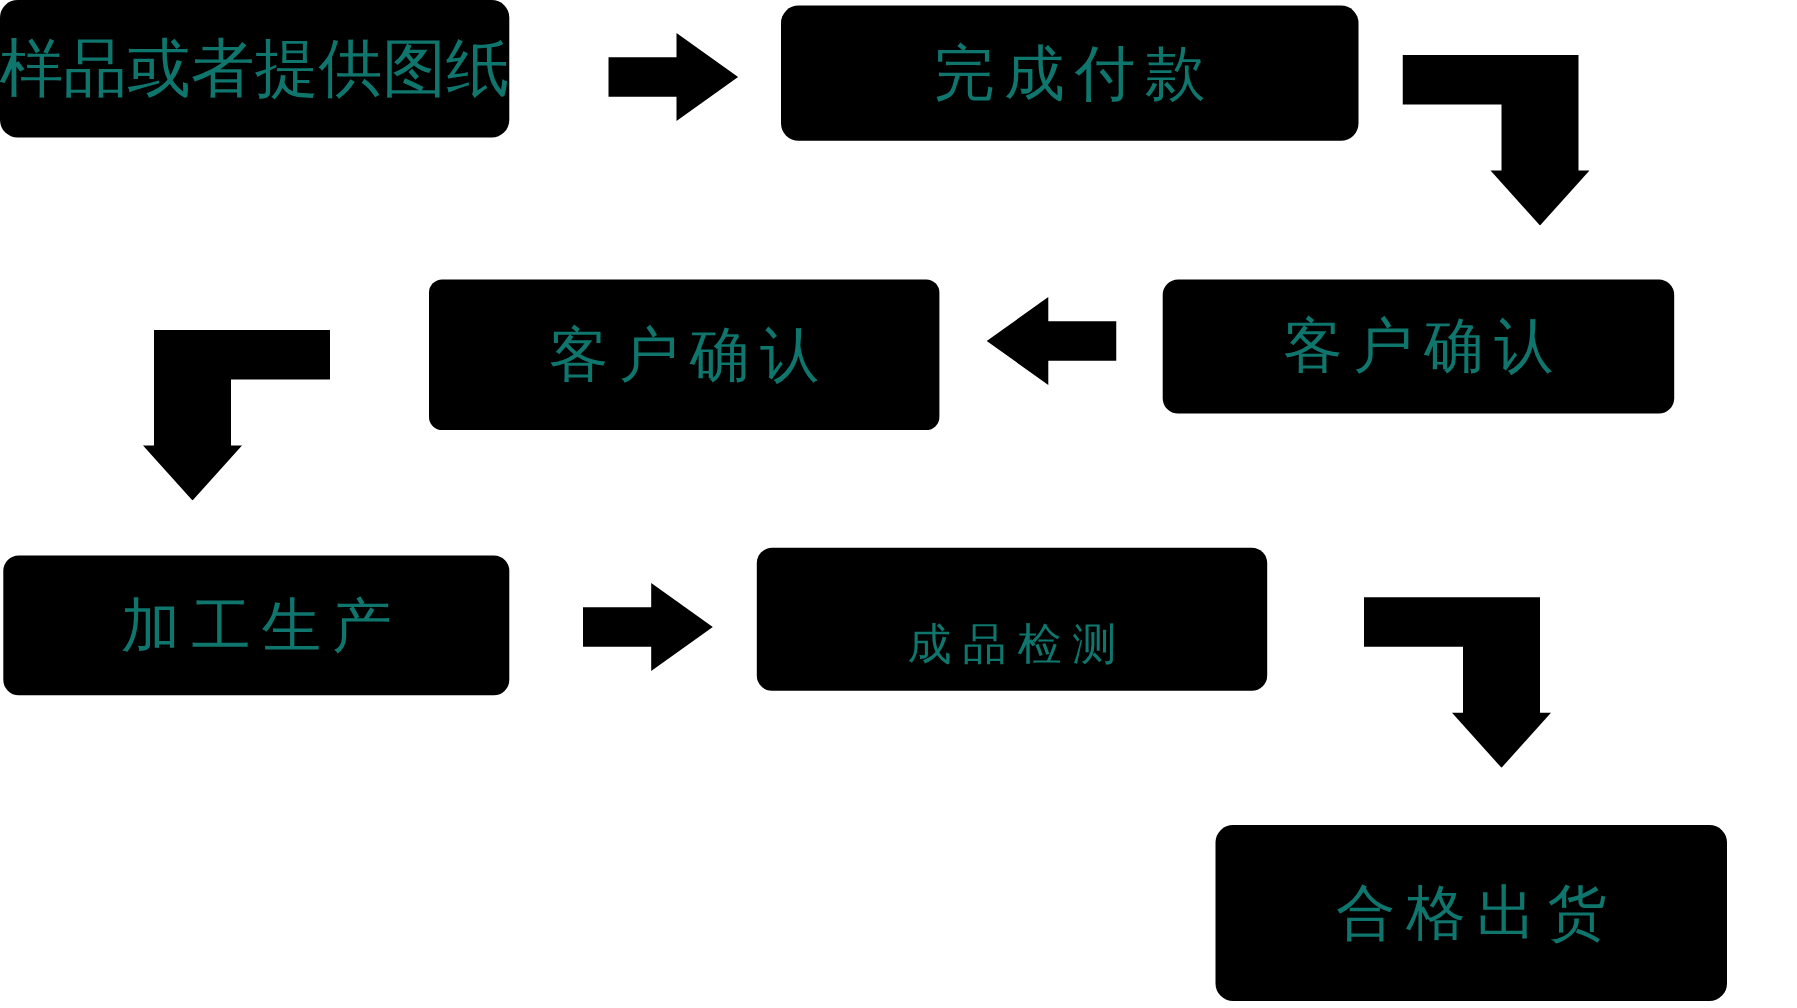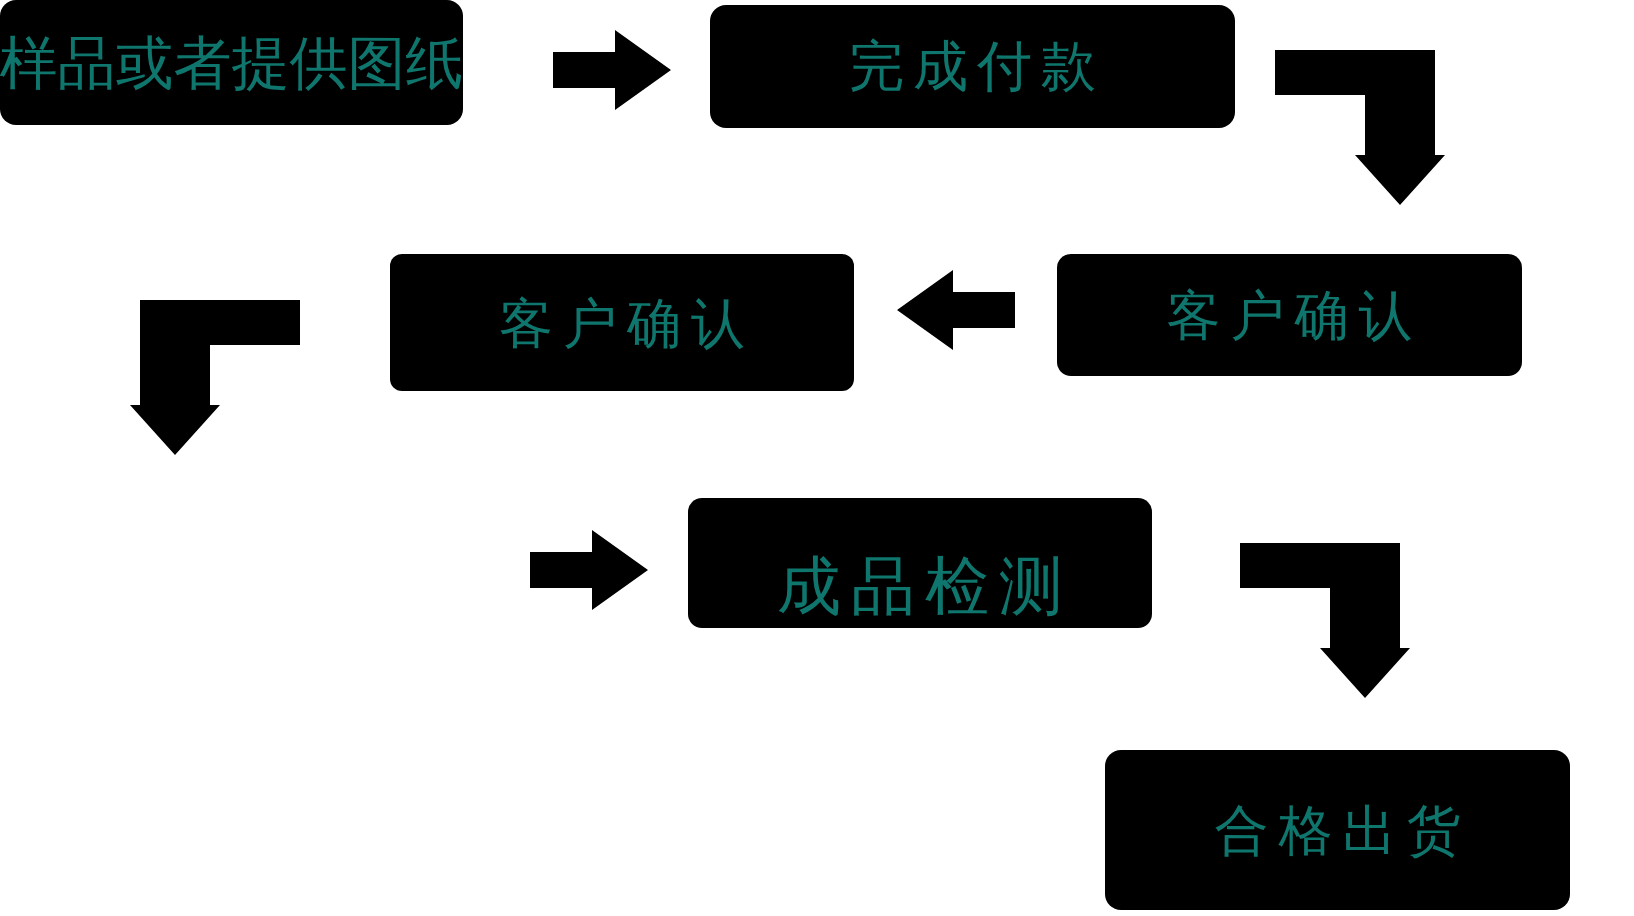--- a/index.html
+++ b/index.html
@@ -46,21 +46,21 @@
   #node-drawing     { left: 1057px; top: 254px; width: 465px; height: 122px; border-radius: 14px; }
   #node-drawing .node-label { font-size: 54px; letter-spacing: 10px; padding-left: 10px; }
 
   #node-confirm     { left: 390px;  top: 254px; width: 464px; height: 137px; border-radius: 12px; }
   #node-confirm .node-label { font-size: 54px; letter-spacing: 10px; padding-left: 10px; }
 
   #node-production  { left: 3px;    top: 505px; width: 460px; height: 127px; border-radius: 14px; }
   #node-production .node-label { font-size: 54px; letter-spacing: 10px; padding-left: 10px; }
 
   #node-inspection  { left: 688px;  top: 498px; width: 464px; height: 130px; border-radius: 14px; }
-  #node-inspection .node-label { font-size: 64px; letter-spacing: 10px; padding-left: 10px; margin-top: 46px; }
+  #node-inspection .node-label { font-size: 40px; letter-spacing: 10px; padding-left: 10px; margin-top: 46px; }
 
   #node-shipment    { left: 1105px; top: 750px; width: 465px; height: 160px; border-radius: 16px; }
   #node-shipment .node-label { font-size: 54px; letter-spacing: 10px; padding-left: 10px; }
 
   
   .arrow {
     position: absolute;
   }
   .arrow svg { display: block; }
 
@@ -109,20 +109,23 @@
   <div class="node" id="node-drawing">
     <span class="node-label">客户确认</span>
   </div>
 
   <div class="arrow" id="arrow-confirm-production">
     <svg width="170" height="160" viewBox="0 0 170 160" xmlns="http://www.w3.org/2000/svg">
       <path d="M170 5 L10 5 L10 110 L0 110 L45 160 L90 110 L80 110 L80 50 L170 50 Z" fill="#000000"></path>
     </svg>
   </div>
 
+  <div class="node" id="node-production">
+    <span class="node-label">加工生产</span>
+  </div>
 
   <div class="arrow" id="arrow-production-inspection">
     <svg width="120" height="80" viewBox="0 0 120 80" xmlns="http://www.w3.org/2000/svg">
       <path d="M0 22 L62 22 L62 0 L118 40 L62 80 L62 58 L0 58 Z" fill="#000000"></path>
     </svg>
   </div>
 
   <div class="node" id="node-inspection">
     <span class="node-label">成品检测</span>
   </div>

